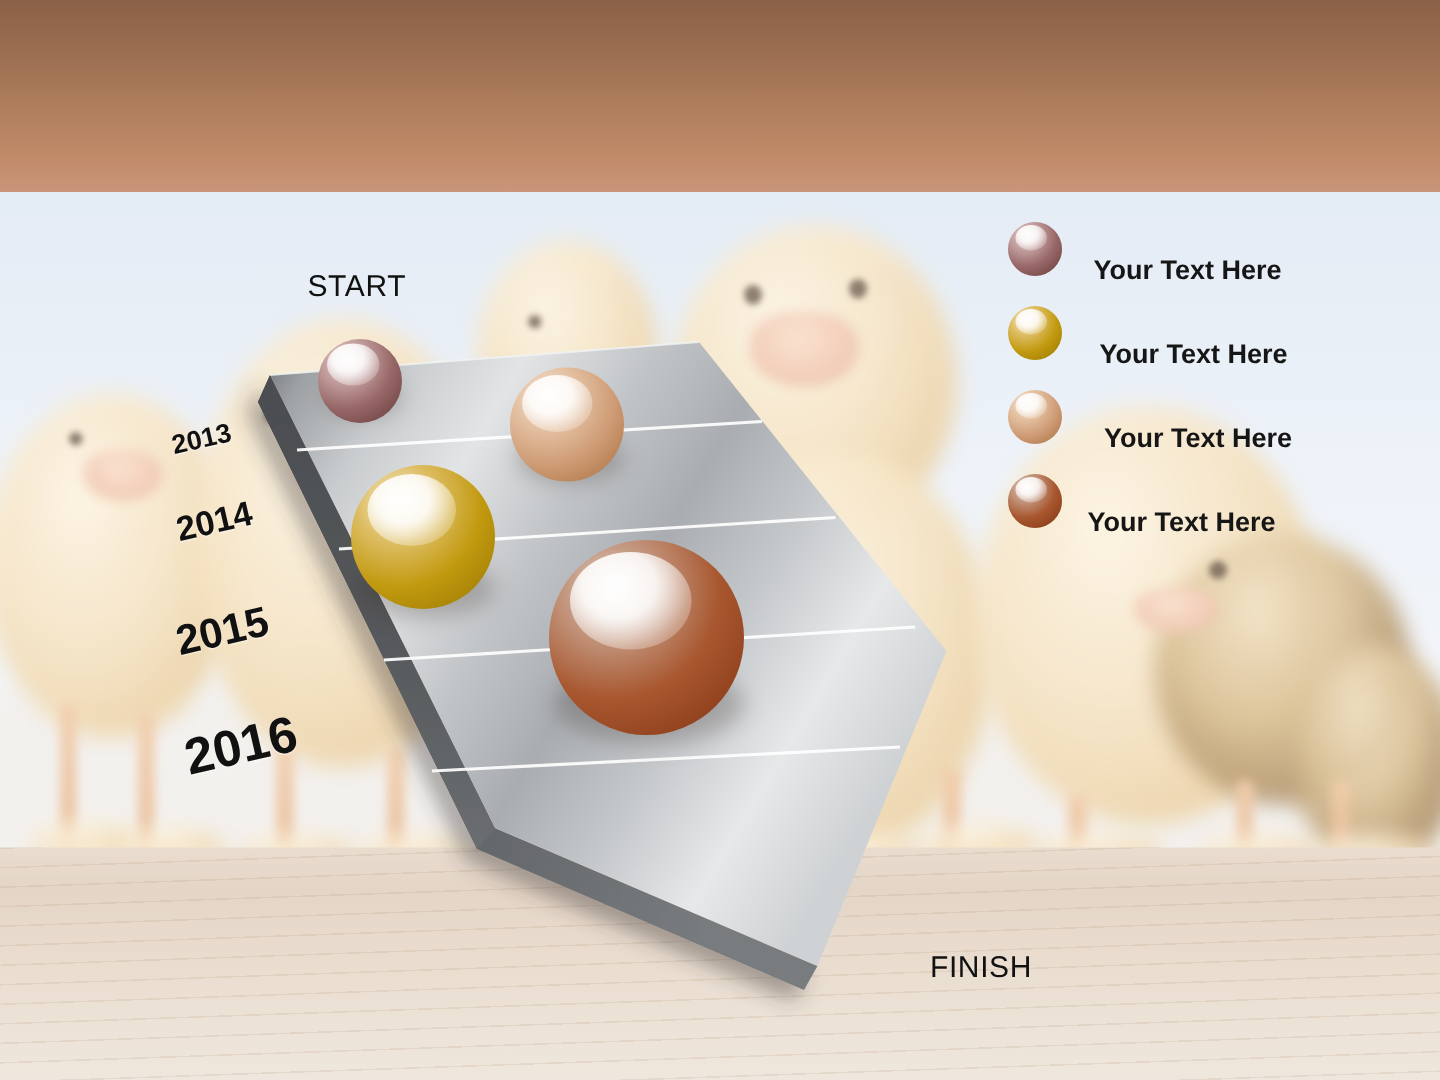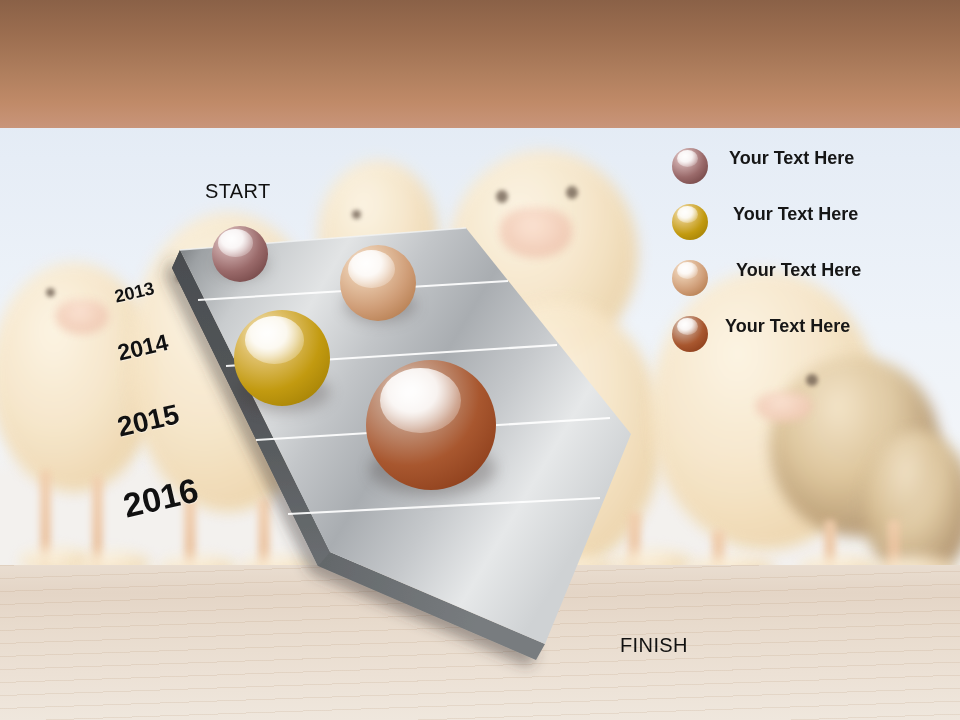--- a/index.html
+++ b/index.html
@@ -54,21 +54,21 @@
   
   .marker{position:absolute;color:#111111;font-weight:normal;white-space:nowrap;letter-spacing:.4px;}
 
   
   .legend{position:absolute;left:672px;top:146px;width:280px;}
   .legend-row{position:relative;height:56px;}
   .legend-bullet{position:absolute;left:0;top:2px;width:36px;height:36px;border-radius:50%;}
   .legend-bullet::after{content:"";position:absolute;left:13%;top:6%;width:60%;height:48%;
     border-radius:50%;
     background:radial-gradient(ellipse at 40% 34%,rgba(255,255,255,.97) 0%,rgba(255,255,255,.85) 38%,rgba(255,255,255,.3) 70%,rgba(255,255,255,0) 100%);}
-  .legend-label{position:absolute;top:2px;font-size:18px;font-weight:bold;color:#161616;white-space:nowrap;}
+  .legend-label{position:absolute;top:24px;font-size:18px;font-weight:bold;color:#161616;white-space:nowrap;}
 </style>
 </head>
 <body>
 
 <div class="slide">
 
   <div class="bg-sky"></div>
 
   <div>
 

